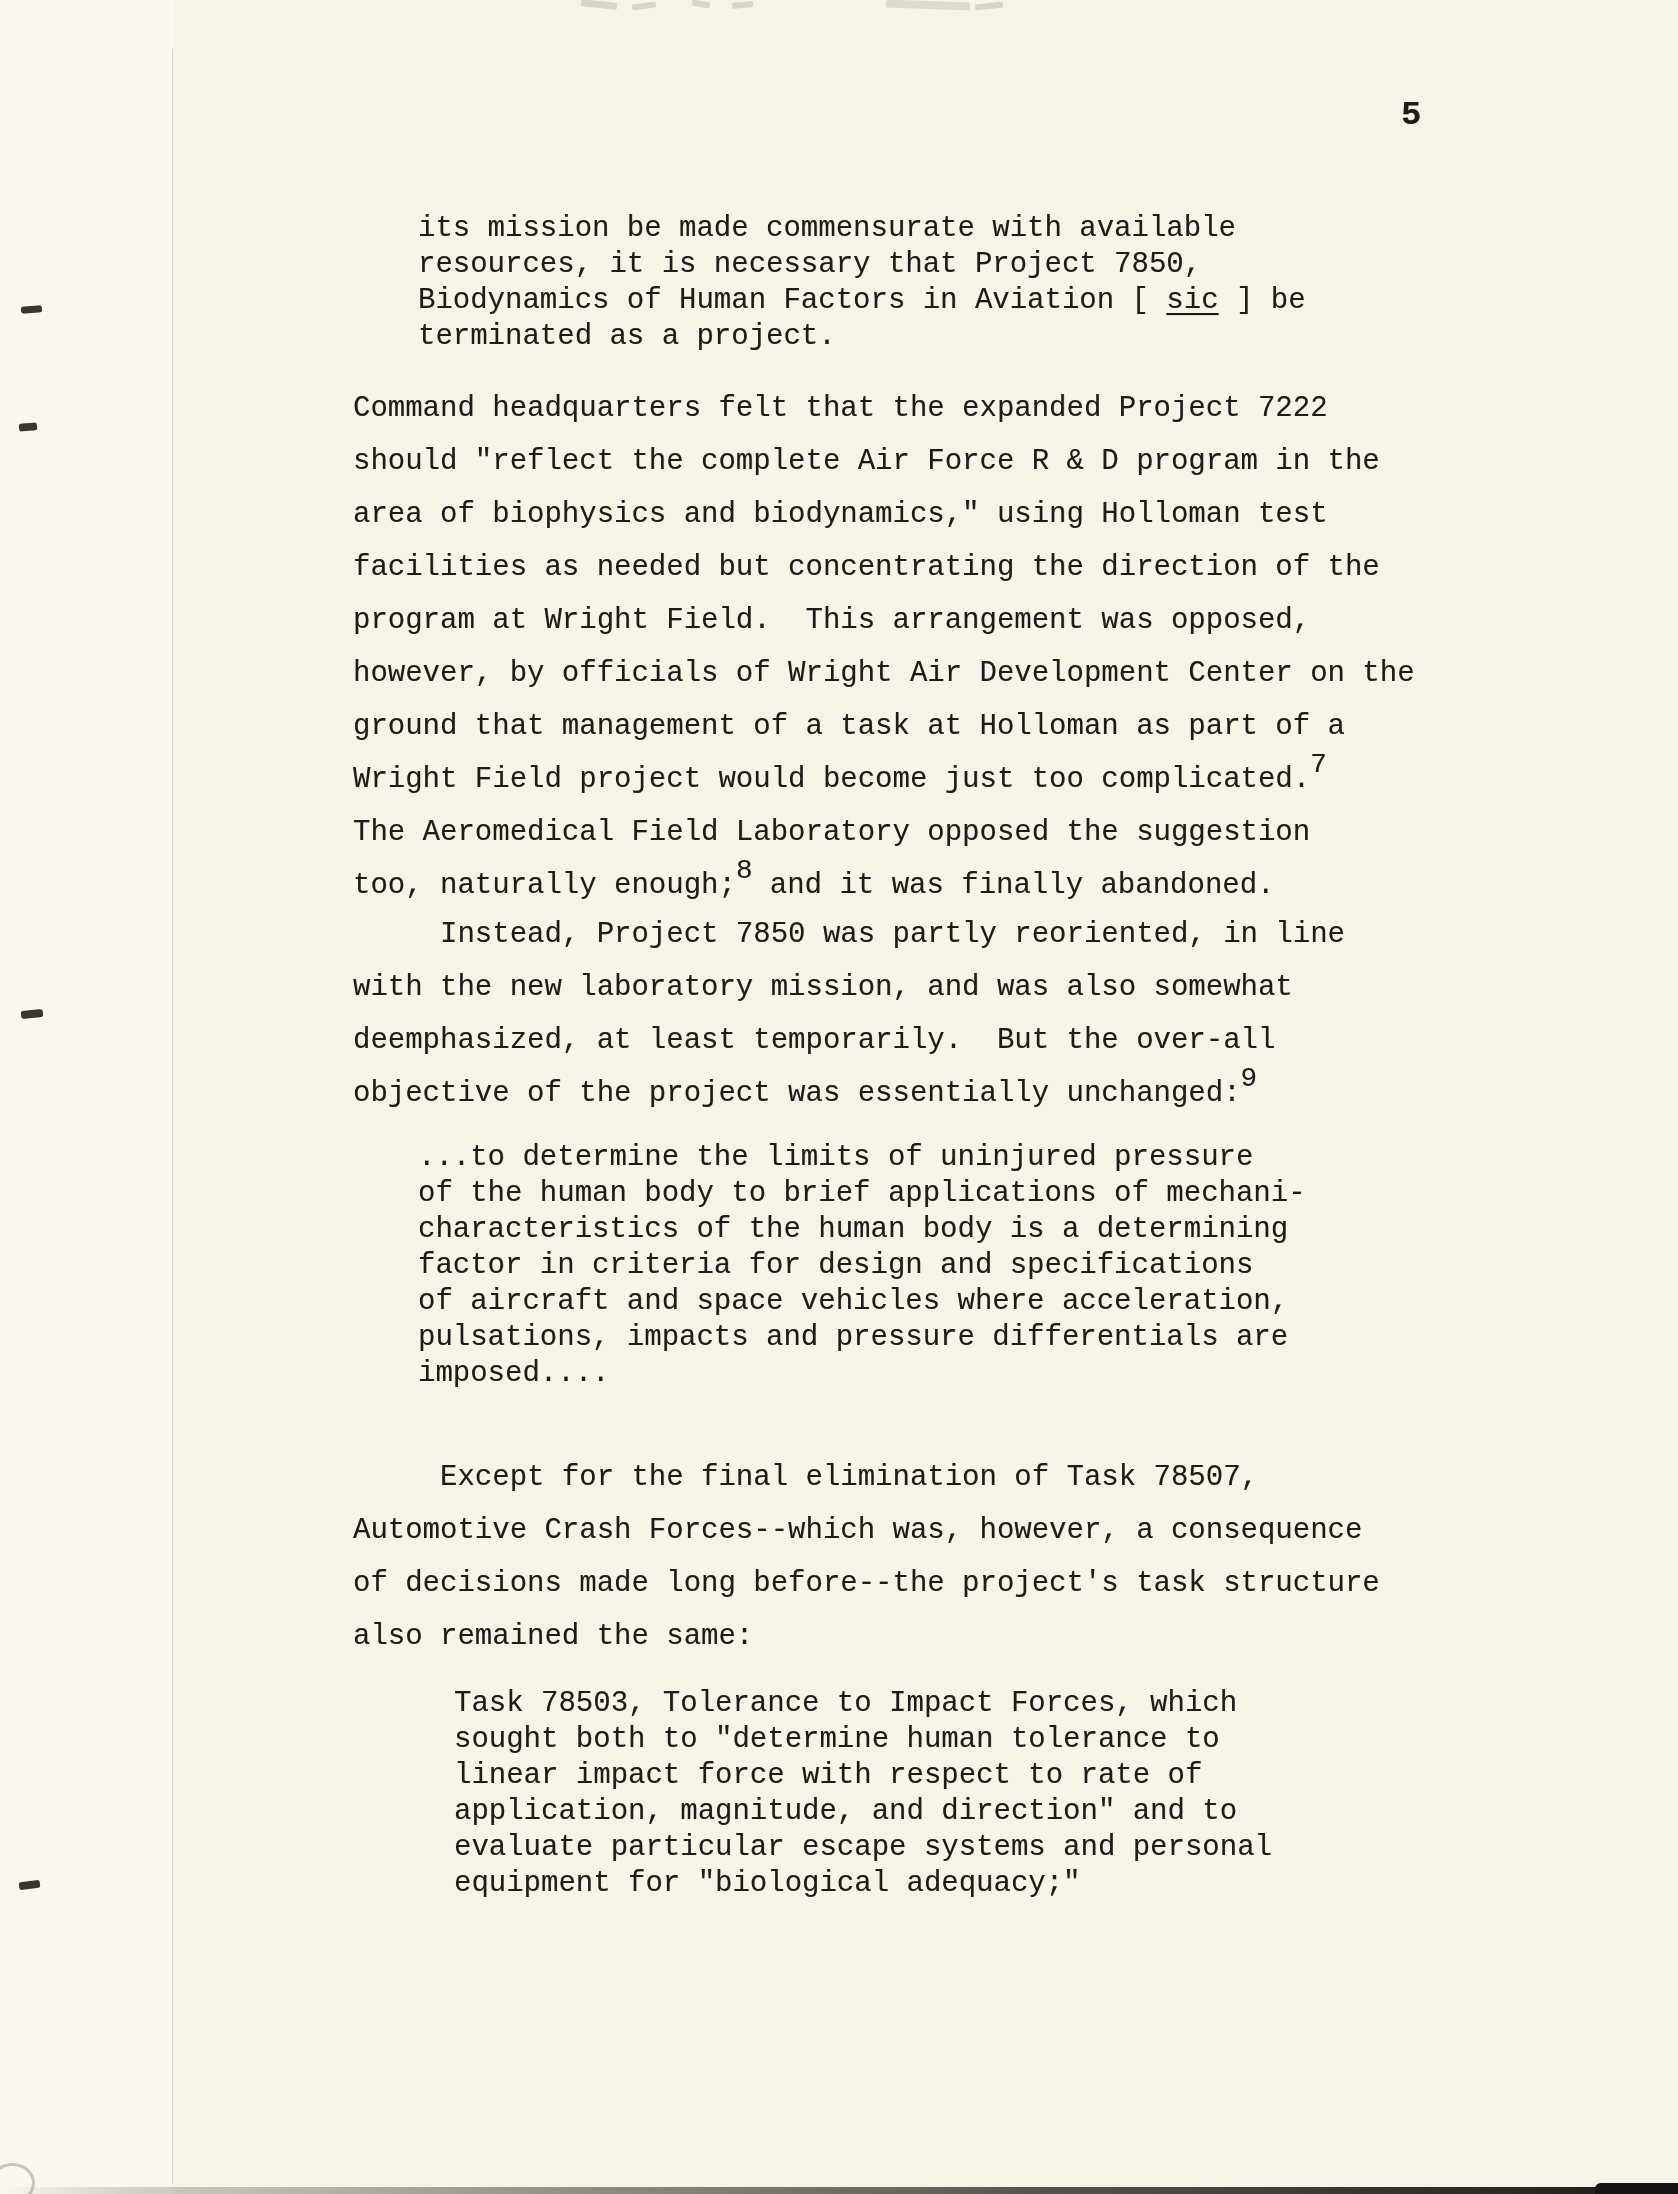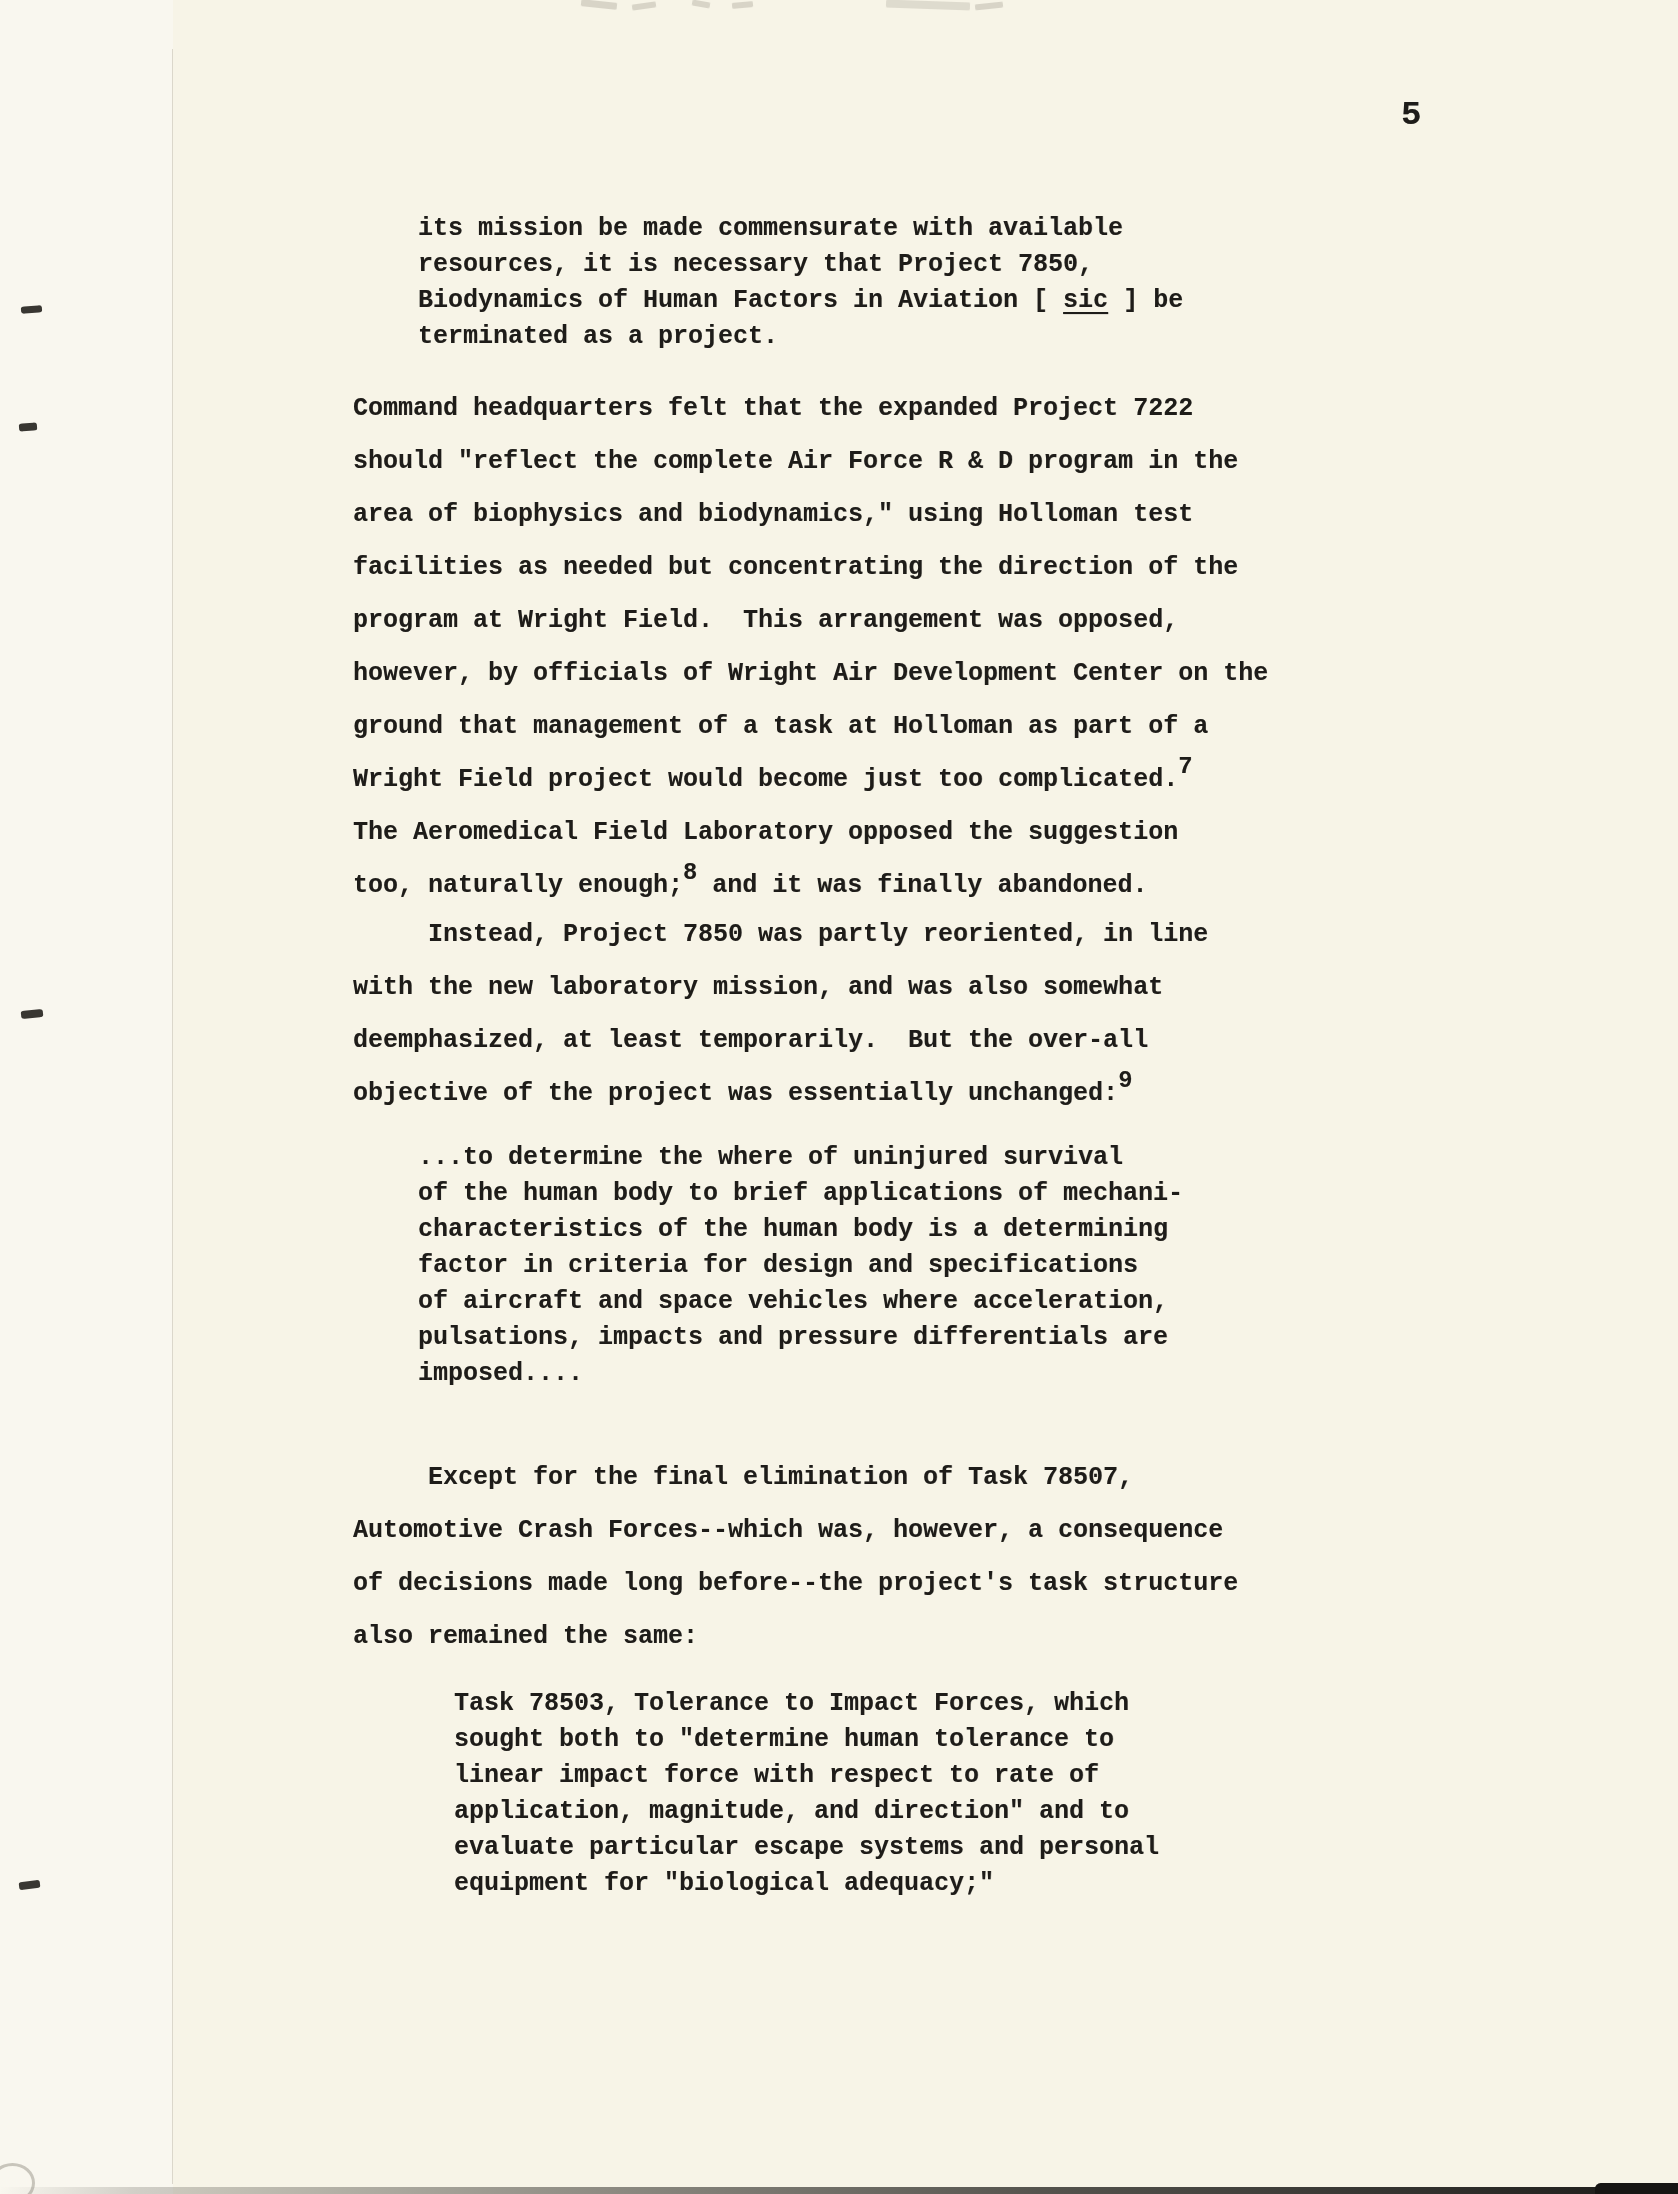--- a/index.html
+++ b/index.html
@@ -24,22 +24,22 @@
     background:rgba(255,255,255,0.32);
   }
   .edge-line{
     position:absolute;left:172px;top:49px;bottom:9.8px;width:1.4px;
     background:rgba(182,176,160,0.45);
   }
   
   .tb{
     position:absolute;
     color:var(--ink);
-    font-weight:bold;
-    font-size:25px;
+    font-weight:normal;
+    font-size:29px;
     text-shadow:0.3px 0.3px 0 rgba(30,28,25,0.35);
   }
   .tb .ln{white-space:pre;}
   .lh-double{line-height:53px;margin-left:32px;}
   .lh-single{line-height:36px;}
   .sup{display:inline-block;transform:translateY(-0.55em);font-size:0.95em;}
   .u{text-decoration:underline;text-decoration-thickness:2.1px;text-underline-offset:4.9px;}
   .pageno{
     position:absolute;left:1401px;top:94px;
     color:var(--ink);font-weight:bold;font-size:34px;line-height:42px;
@@ -110,21 +110,21 @@
     </div>
 
   <div class="tb lh-double" style="left:321px;top:908px;">
       <div class="ln">     Instead, Project 7850 was partly reoriented, in line</div>
       <div class="ln">with the new laboratory mission, and was also somewhat</div>
       <div class="ln">deemphasized, at least temporarily.  But the over-all</div>
       <div class="ln">objective of the project was essentially unchanged:<span class="sup">9</span></div>
     </div>
 
   <div class="tb lh-single" style="left:418px;top:1140px;">
-      <div class="ln">...to determine the where of uninjured survival</div>
+      <div class="ln">...to determine the limits of uninjured pressure</div>
       <div class="ln">of the human body to brief applications of mechani-</div>
       <div class="ln">characteristics of the human body is a determining</div>
       <div class="ln">factor in criteria for design and specifications</div>
       <div class="ln">of aircraft and space vehicles where acceleration,</div>
       <div class="ln">pulsations, impacts and pressure differentials are</div>
       <div class="ln">imposed....</div>
     </div>
 
   <div class="tb lh-double" style="left:321px;top:1451px;">
       <div class="ln">     Except for the final elimination of Task 78507,</div>

